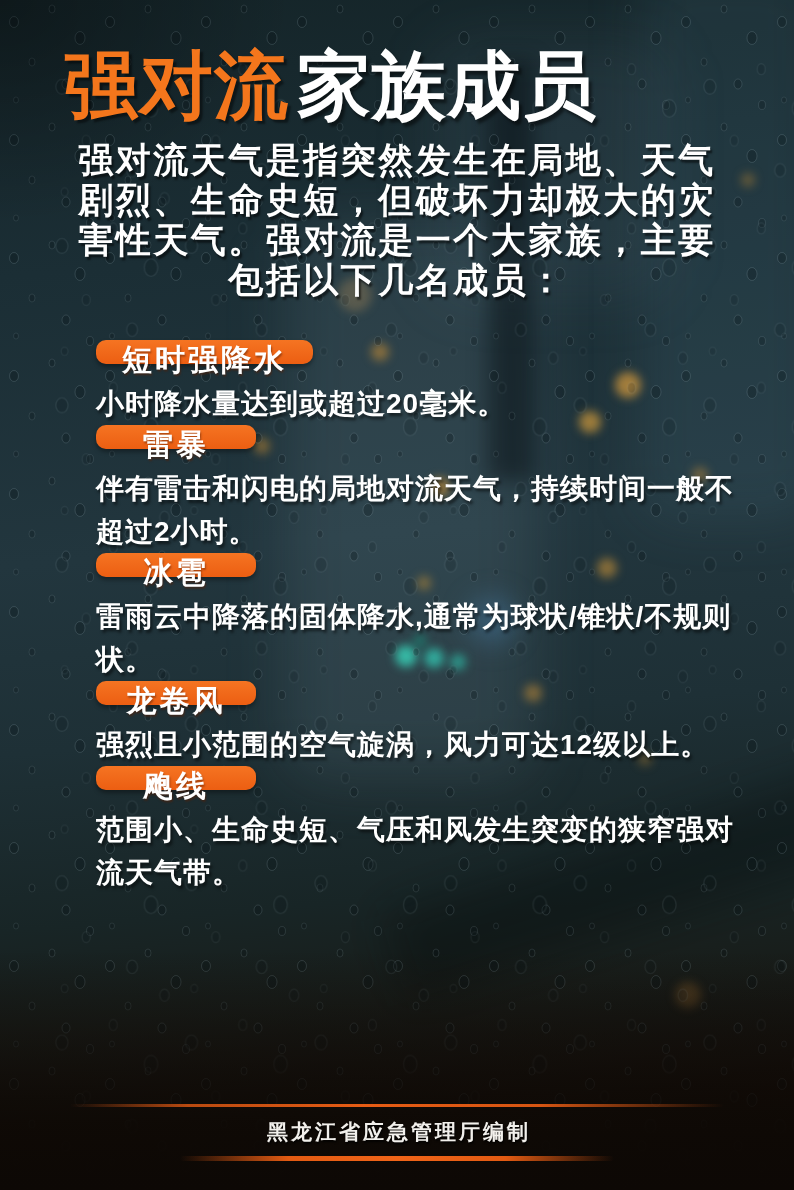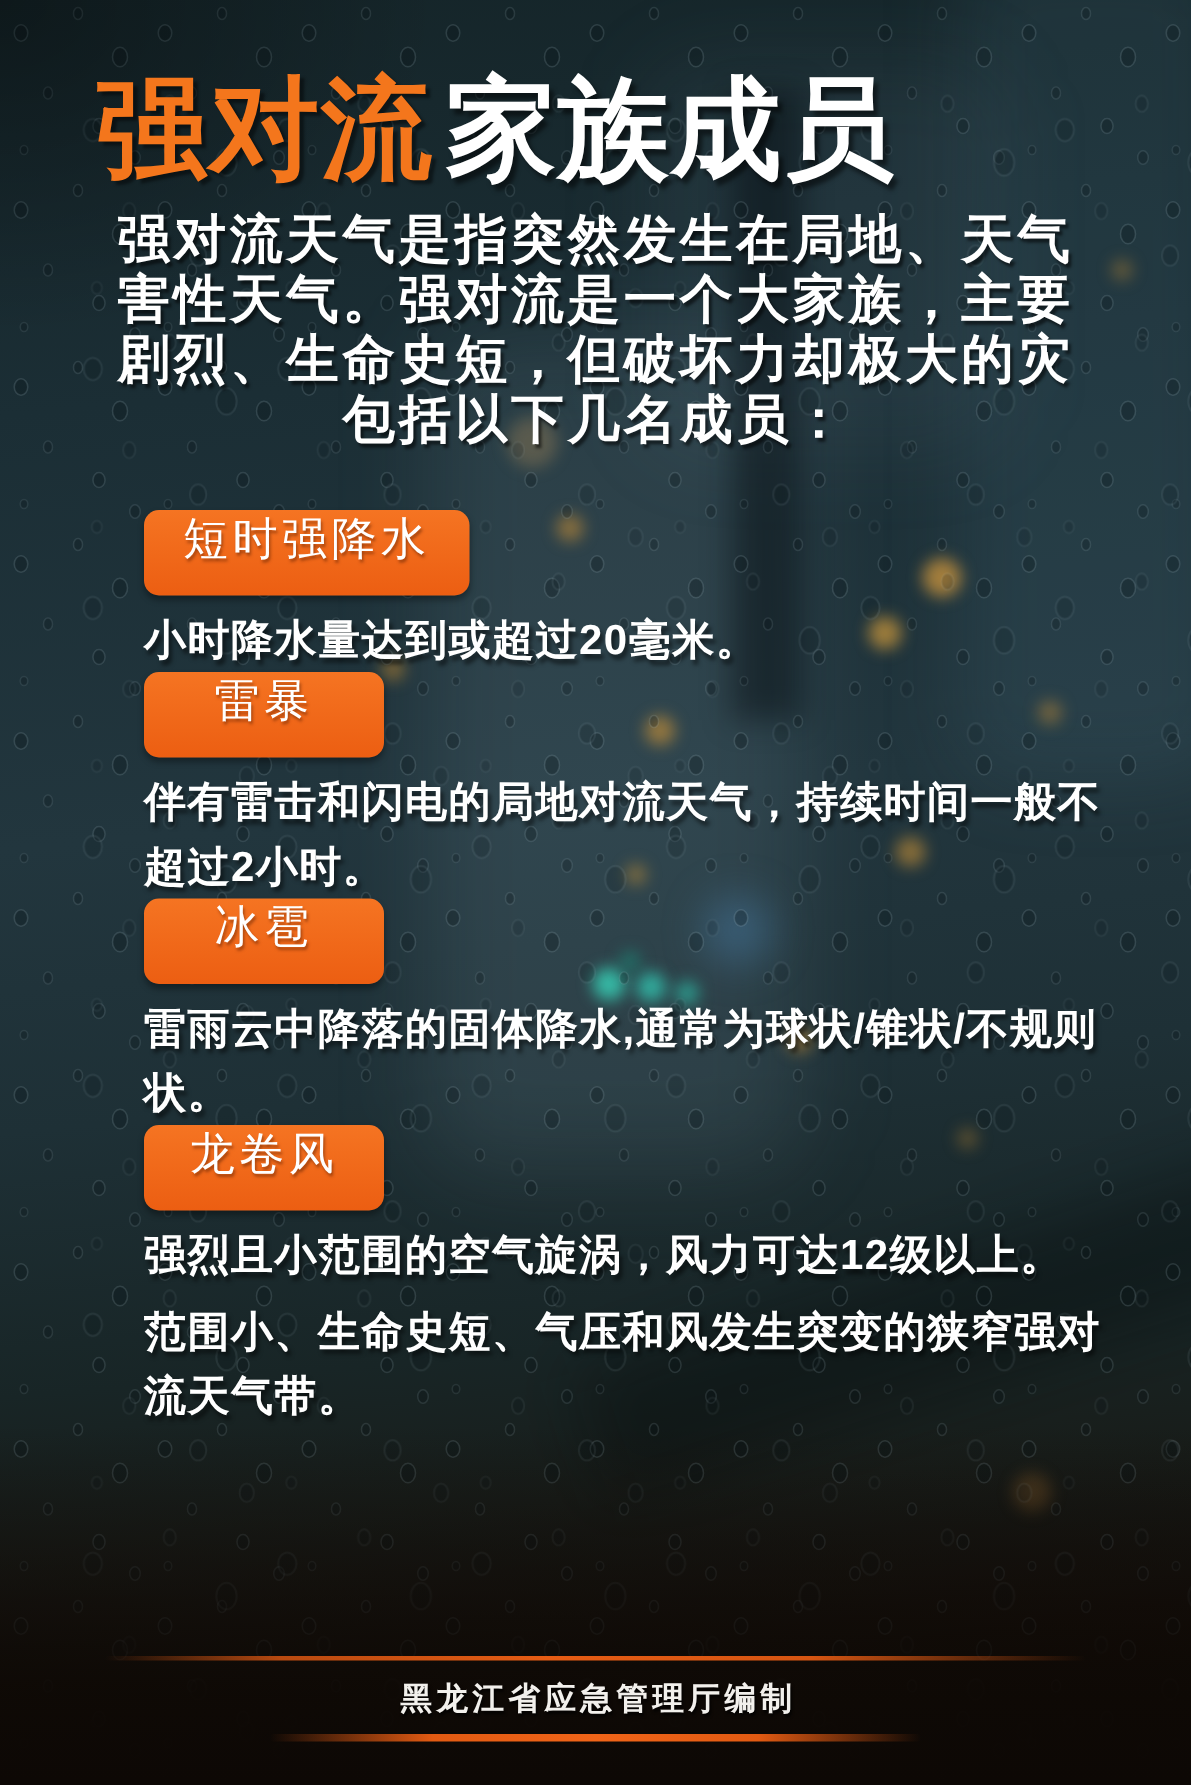--- a/index.html
+++ b/index.html
@@ -39,25 +39,25 @@
   .title .t-white{color:#ffffff;margin-left:8px;text-shadow:3px 4px 3px rgba(0,0,0,.5);}
   .intro{margin:12px 64px 0 64px;}
   .intro-line{
     font-size:35px;line-height:40px;font-weight:bold;color:#fff;
     letter-spacing:2.5px;white-space:nowrap;
     text-shadow:2px 3px 2px rgba(0,0,0,.55);
     text-align:center;
   }
   .members{margin:40px 0 0 96px;width:648px;}
   .badge{
-    display:inline-block;box-sizing:border-box;min-width:160px;height:57px;line-height:40px;
+    display:inline-block;box-sizing:border-box;min-width:160px;height:24px;line-height:40px;
     padding:0 26px;border-radius:10px;text-align:center;
     background:linear-gradient(180deg,#f57422 0%, #ec5e12 100%);
     box-shadow:0 3px 4px rgba(0,0,0,.35);
-    color:#fff;font-weight:normal;font-size:30px;letter-spacing:3px;
+    color:#fff;font-weight:bold;font-size:30px;letter-spacing:3px;
     text-shadow:1px 2px 2px rgba(90,30,0,.5);
   }
   .desc{
     margin-top:8px;font-size:28px;line-height:43px;font-weight:bold;color:#fff;
     letter-spacing:1px;text-shadow:2px 3px 3px rgba(0,0,0,.55);
   }
   
   .footer{position:absolute;z-index:3;left:0;right:0;bottom:0;height:100px;}
   .rule{position:absolute;border-radius:3px;}
   .rule-top{top:14px;left:70px;right:70px;height:3px;
@@ -124,22 +124,22 @@
   </div>
 
   <div class="content">
 
     <div class="title">
       <span class="t-orange">强对流</span><span class="t-white">家族成员</span>
     </div>
 
     <div class="intro">
       <div class="intro-line">强对流天气是指突然发生在局地、天气</div>
+      <div class="intro-line">剧烈、生命史短，但破坏力却极大的灾</div>
       <div class="intro-line">害性天气。强对流是一个大家族，主要</div>
-      <div class="intro-line">剧烈、生命史短，但破坏力却极大的灾</div>
       <div class="intro-line">包括以下几名成员：</div>
     </div>
 
     <div class="members">
       <section>
         <div class="badge">短时强降水</div>
         <div class="desc">小时降水量达到或超过20毫米。</div>
       </section>
       <section>
         <div class="badge">雷暴</div>
@@ -147,20 +147,21 @@
       </section>
       <section>
         <div class="badge">冰雹</div>
         <div class="desc">雷雨云中降落的固体降水,通常为球状/锥状/不规则状。</div>
       </section>
       <section>
         <div class="badge">龙卷风</div>
         <div class="desc">强烈且小范围的空气旋涡，风力可达12级以上。</div>
       </section>
       <section>
+        <div class="badge">飑线</div>
         <div class="desc">范围小、生命史短、气压和风发生突变的狭窄强对流天气带。</div>
       </section>
     </div>
   </div>
 
   <div class="footer">
     <div class="rule rule-top"></div>
     <div class="footer-text">黑龙江省应急管理厅编制</div>
     <div class="rule rule-bottom"></div>
   </div>

